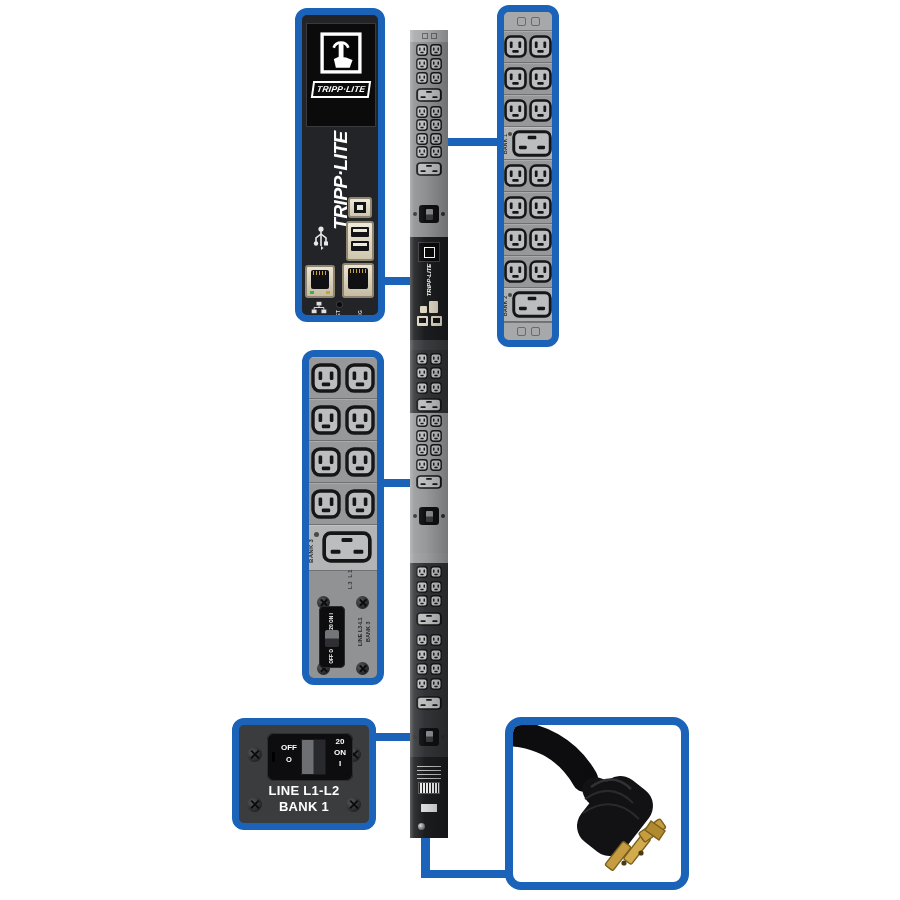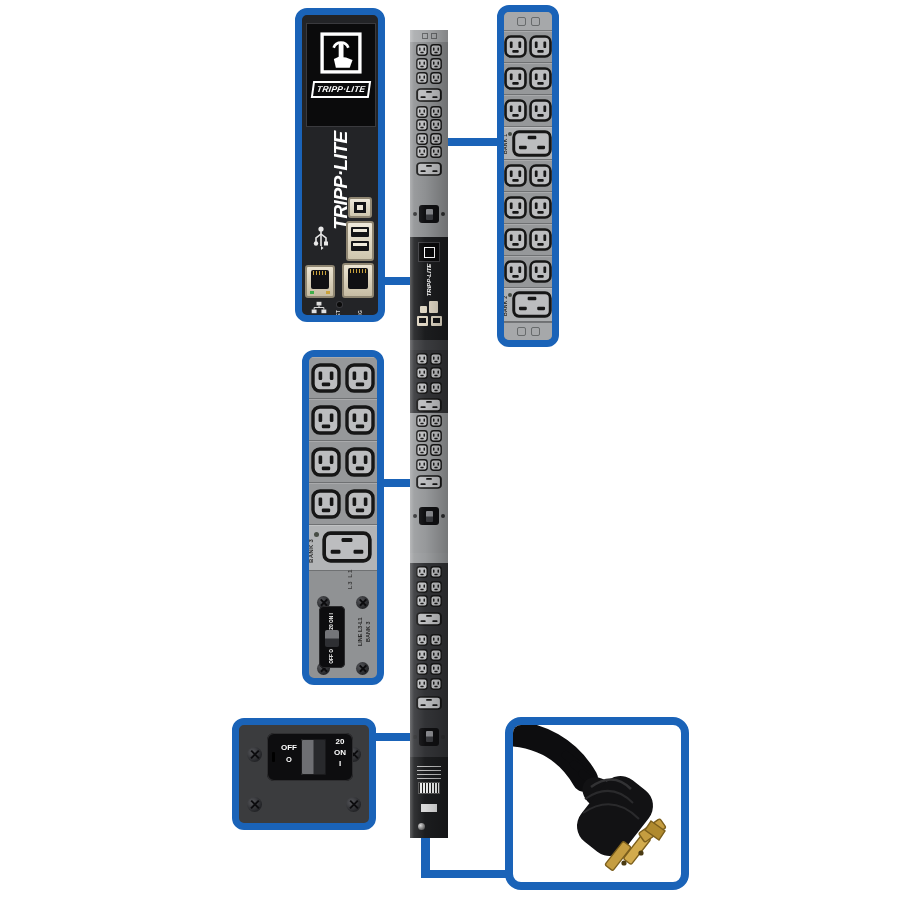--- a/index.html
+++ b/index.html
@@ -863,20 +863,24 @@
         <span>OFF</span>
         <span class="sym">O</span>
       </div>
       <div class="rocker"></div>
       <div class="oncol">
         <span>20</span>
         <span>ON</span>
         <span>I</span>
       </div>
     </div>
+    <div class="brk-text">
+      <div>LINE L1-L2</div>
+      <div>BANK 1</div>
+    </div>
   </div>
 
   <div class="callout plugBox">
     <svg width="168" height="157" viewBox="0 0 168 157">
 
       <path d="M-12 8 C28 8 56 26 72 54" stroke="#0d0d0f" stroke-width="26" fill="none" stroke-linecap="round"></path>
 
       <rect x="46" y="34" width="34" height="8" rx="4" transform="rotate(38 63 38)" fill="#0d0d0f"></rect>
       <rect x="54" y="44" width="36" height="8" rx="4" transform="rotate(38 72 48)" fill="#0d0d0f"></rect>
       <rect x="62" y="54" width="38" height="8" rx="4" transform="rotate(38 81 58)" fill="#0d0d0f"></rect>

